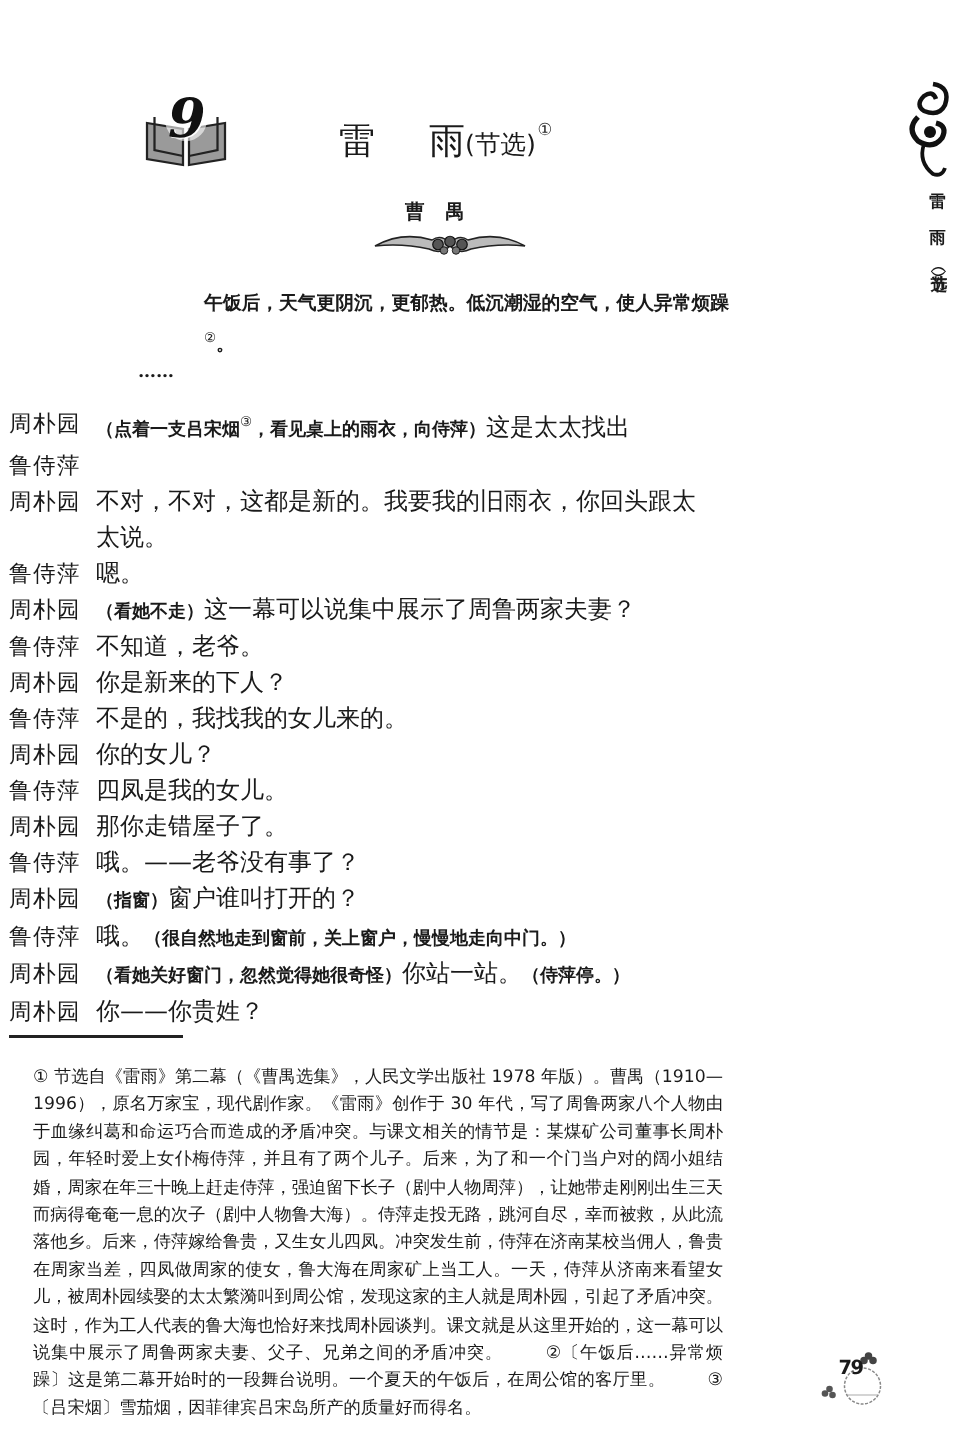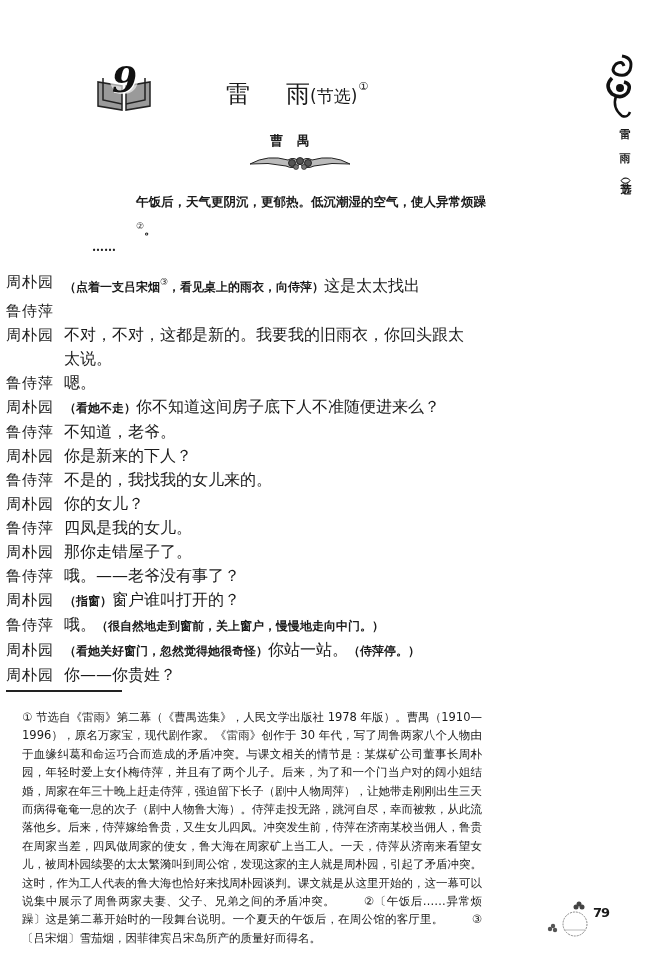--- a/index.html
+++ b/index.html
@@ -130,21 +130,20 @@
     
     .page-num {
       left: 545px; top: 900px; width: 50px; height: 40px;
     }
     .page-num svg { position: absolute; left: 0; top: 0; width: 50px; height: 40px; }
     .page-num .num {
       position: absolute; left: 14px; top: 5px;
       font-size: 13px; font-weight: bold;
       font-family: "DejaVu Sans", sans-serif;
       letter-spacing: -1px;
-      margin-left: 34px;
     }
   </style>
 </head>
 <body>
 
 <div class="abs lesson-badge">
   <svg viewBox="0 0 60 50">
     <path d="M4 20 L4 44 L28 48 L28 24 Z" fill="#9a9a9a" stroke="#222" stroke-width="1.5"></path>
     <path d="M56 20 L56 44 L32 48 L32 24 Z" fill="#9a9a9a" stroke="#222" stroke-width="1.5"></path>
     <path d="M9 16 L9 38 L28 42" fill="none" stroke="#222" stroke-width="1.5"></path>
@@ -212,21 +211,21 @@
   </div>
 
   <div class="line">
     <span class="speaker">鲁侍萍</span>
     <span class="speech">嗯。</span>
   </div>
 
   <div class="line">
     <span class="speaker">周朴园</span>
     <span class="speech">
-      <span class="dir">（看她不走）</span><span>你不知道这间房子底下人不准随便进来么？</span>
+      <span class="dir">（看她不走）</span><span>这一幕可以说集中展示了周鲁两家夫妻？</span>
     </span>
   </div>
 
   <div class="line">
     <span class="speaker">鲁侍萍</span>
     <span class="speech">不知道，老爷。</span>
   </div>
 
   <div class="line">
     <span class="speaker">周朴园</span>

